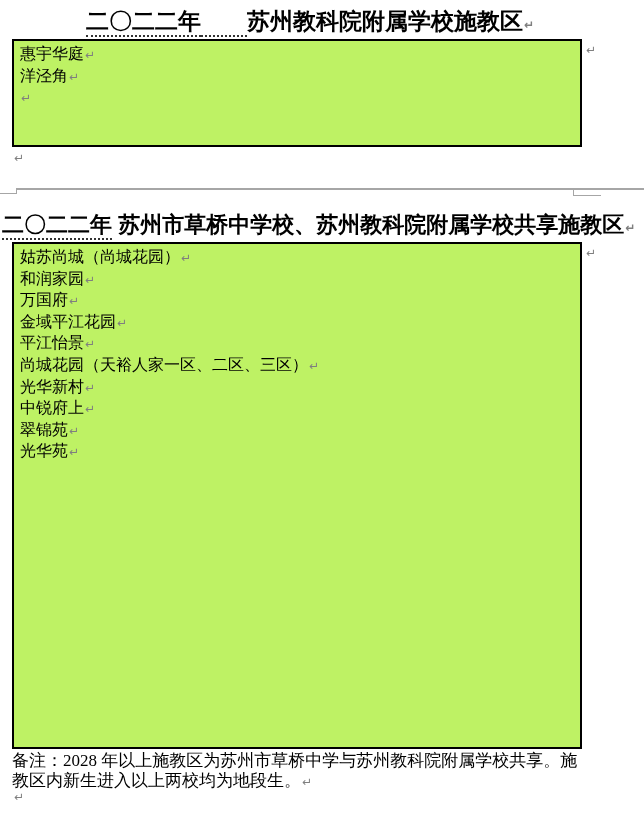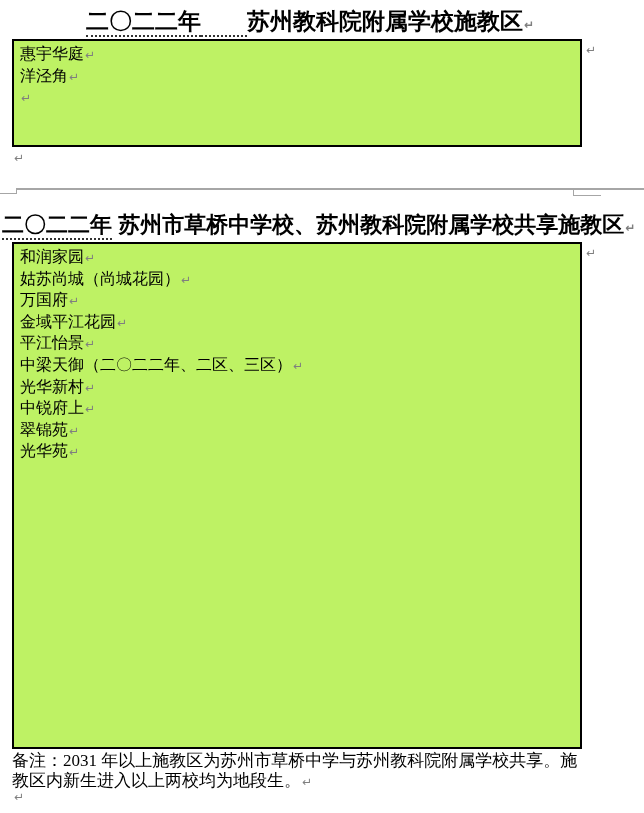--- a/index.html
+++ b/index.html
@@ -66,37 +66,37 @@
 <div class="pagebreak-part" id="pb-left-h"></div>
 <div class="pagebreak-part" id="pb-left-v"></div>
 <div class="pagebreak-part" id="pb-right-v"></div>
 <div class="pagebreak-part" id="pb-right-h"></div>
 
 <div class="title" id="title2"><span class="u-dot">二〇二二年</span><span class="gap"> </span><span>苏州市草桥中学校、苏州教科院附属学校共享施教区</span><span class="pmark">↵</span></div>
 
 <div class="docbox" id="box2">
 
 
+    <div class="row"><span>姑苏尚城（尚城花园）</span><span class="pmark">↵</span></div>
+
     <div class="row"><span>和润家园</span><span class="pmark">↵</span></div>
-
-    <div class="row"><span>姑苏尚城（尚城花园）</span><span class="pmark">↵</span></div>
 
     <div class="row"><span>万国府</span><span class="pmark">↵</span></div>
 
     <div class="row"><span>金域平江花园</span><span class="pmark">↵</span></div>
 
     <div class="row"><span>平江怡景</span><span class="pmark">↵</span></div>
 
-    <div class="row"><span>中梁天御（二〇二二年、二区、三区）</span><span class="pmark">↵</span></div>
+    <div class="row"><span>尚城花园（天裕人家一区、二区、三区）</span><span class="pmark">↵</span></div>
 
 
     <div class="row"><span>光华新村</span><span class="pmark">↵</span></div>
 
     <div class="row"><span>中锐府上</span><span class="pmark">↵</span></div>
 
     <div class="row"><span>翠锦苑</span><span class="pmark">↵</span></div>
 
     <div class="row"><span>光华苑</span><span class="pmark">↵</span></div>
   </div>
 <span class="pmark abs" id="pm-box2-right">↵</span>
 
-<p class="note"><span>备注：2031 年以上施教区为苏州市草桥中学与苏州教科院附属学校共享。施教区内新生进入以上两校均为地段生。</span><span class="pmark">↵</span></p>
+<p class="note"><span>备注：2028 年以上施教区为苏州市草桥中学与苏州教科院附属学校共享。施教区内新生进入以上两校均为地段生。</span><span class="pmark">↵</span></p>
 <span class="pmark abs" id="pm-final">↵</span>
 
 </body></html>

